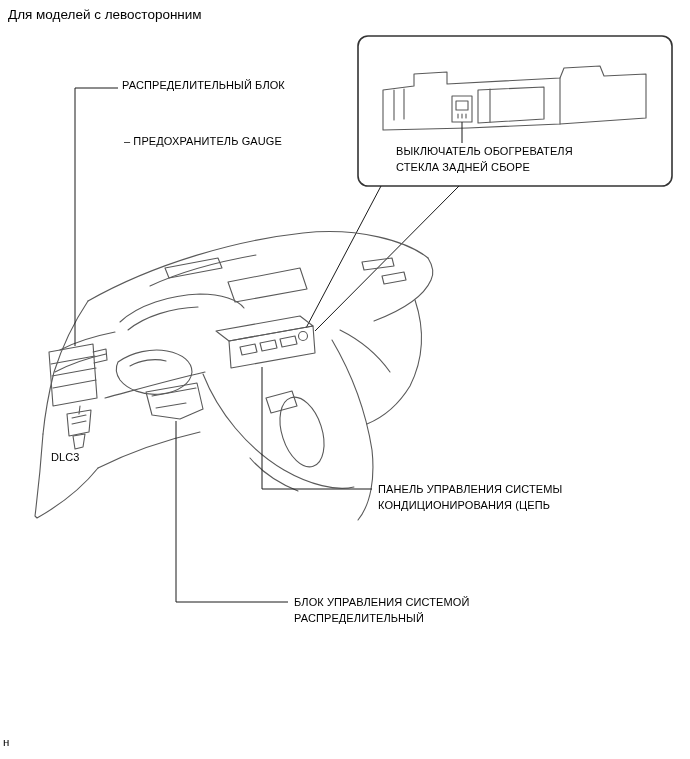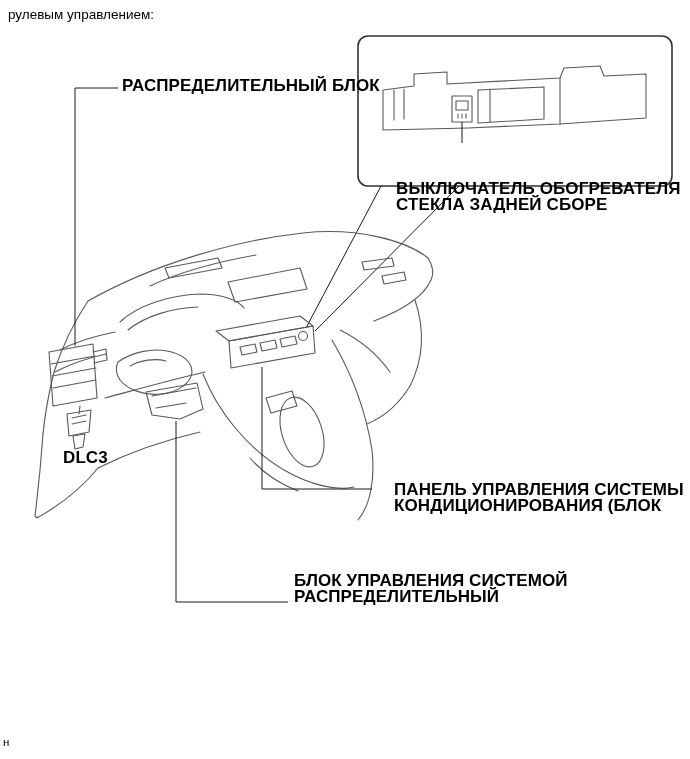--- a/index.html
+++ b/index.html
@@ -5,21 +5,21 @@
   * { margin:0; padding:0; box-sizing:border-box; }
   html,body { background:#ffffff; }
   .page {
     position:relative; width:690px; height:759px;
     background:var(--background,#ffffff);
     color:var(--text,#000000);
     font-family:"Liberation Sans","DejaVu Sans",sans-serif;
     overflow:hidden;
   }
   .intro { position:absolute; left:8px; top:6px; font-size:13.5px; line-height:18.5px; }
-  .label { position:absolute; font-size:17px; line-height:15.5px; white-space:nowrap; letter-spacing:0.1px;font-weight:bold; }
+  .label { position:absolute; font-size:11px; line-height:15.5px; white-space:nowrap; letter-spacing:0.1px; }
   .label span, .intro span { display:block; }
   .footnote { position:absolute; left:3px; top:736px; font-size:11.5px; }
   svg.illustration { position:absolute; left:0; top:0; }
   .art   { fill:none; stroke:var(--line-art,#5a5a5a); stroke-width:1.1; stroke-linecap:round; stroke-linejoin:round; }
   .leader{ fill:none; stroke:var(--leader,#1a1a1a); stroke-width:1; }
   .inset-border { fill:none; stroke:var(--inset-border,#333333); stroke-width:1.6; }
 </style>
 </head>
 <body>
 
@@ -109,43 +109,46 @@
       <path class="art" d="M72,418 L86,415 M72,424 L86,421"></path>
       <path class="art" d="M73,436 L85,434 L83,447 L75,449 Z"></path>
     </g>
 
     <polyline class="leader" points="118,88 75,88 75,346"></polyline>
     <polyline class="leader" points="262,367 262,489 372,489"></polyline>
     <polyline class="leader" points="176,421 176,602 288,602"></polyline>
   </svg>
 
   <div class="intro">
-    <span>рулевым управлением:</span>
+    <span>Для моделей с левосторонним</span>
   </div>
 
   <div class="label" style="left:122px; top:78px;">
     <span>РАСПРЕДЕЛИТЕЛЬНЫЙ БЛОК</span>
   </div>
 
+  <div class="label" style="left:124px; top:134px;">
+    <span>– ПРЕДОХРАНИТЕЛЬ GAUGE</span>
+  </div>
 
-  <div class="label" style="left:396px; top:144px;margin-top:37px;">
+  <div class="label" style="left:396px; top:144px;">
     <span>ВЫКЛЮЧАТЕЛЬ ОБОГРЕВАТЕЛЯ</span>
     <span>СТЕКЛА ЗАДНЕЙ СБОРЕ</span>
   </div>
 
-  <div class="label" style="left:63px; top:450px;">
+  <div class="label" style="left:51px; top:450px;">
     <span>DLC3</span>
   </div>
 
-  <div class="label" style="left:394px; top:482px;">
+  <div class="label" style="left:378px; top:482px;">
     <span>ПАНЕЛЬ УПРАВЛЕНИЯ СИСТЕМЫ</span>
-    <span>КОНДИЦИОНИРОВАНИЯ (БЛОК</span>
+    <span>КОНДИЦИОНИРОВАНИЯ (ЦЕПЬ</span>
   </div>
 
-  <div class="label" style="left:294px; top:573px;">
+  <div class="label" style="left:294px; top:595px;">
     <span>БЛОК УПРАВЛЕНИЯ СИСТЕМОЙ</span>
     <span>РАСПРЕДЕЛИТЕЛЬНЫЙ</span>
   </div>
 
   <div class="footnote">
     <span>н</span>
   </div>
 
 </div>
 

